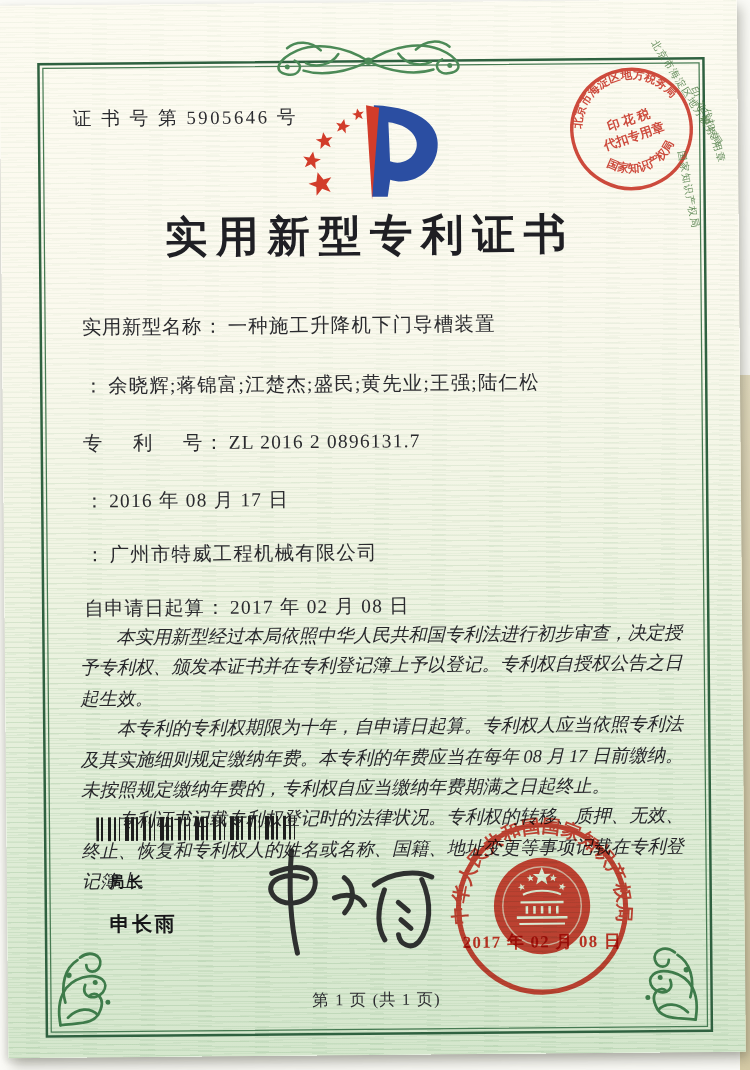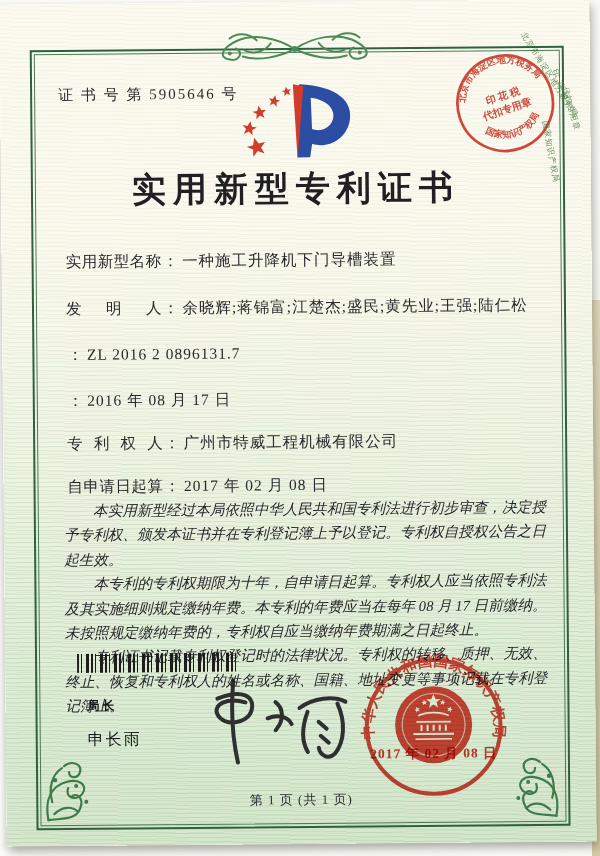--- a/index.html
+++ b/index.html
@@ -35,21 +35,21 @@
   .row .val{letter-spacing:1px;white-space:nowrap;}
   .r0{top:248px;} .r1{top:295px;} .r2{top:341px;} .r3{top:387px;} .r4{top:430px;} .r5{top:473px;}
   .body-text{position:absolute;left:60px;top:495px;width:482px;font-size:14.6px;line-height:24.4px;
          color:#26262a;text-align:justify;font-style:italic;}
   .body-text p{margin:0;text-indent:2em;}
   .barcode{position:absolute;left:72px;top:650px;width:160px;height:19px;
          background:repeating-linear-gradient(90deg,#1d1d1d 0 2px,transparent 2px 4px,#1d1d1d 4px 5px,
                     transparent 5px 9px,#1d1d1d 9px 12px,transparent 12px 14px);}
   .signer-title{position:absolute;left:82px;top:694px;font-size:12px;font-weight:600;letter-spacing:3px;
          color:#161618;font-family:"Liberation Sans","DejaVu Sans",sans-serif;}
-  .signer-name{position:absolute;left:82px;top:726px;font-size:16px;font-weight:400;letter-spacing:2px;
+  .signer-name{position:absolute;left:82px;top:726px;font-size:16px;font-weight:700;letter-spacing:2px;
          color:#161618;font-family:"Liberation Sans","DejaVu Sans",sans-serif;}
   .signature{position:absolute;left:182px;top:666px;width:176px;height:104px;}
   .seal{position:absolute;left:352px;top:650px;width:152px;height:152px;opacity:.92;mix-blend-mode:multiply;}
   .seal-date{position:absolute;left:350px;top:744px;width:156px;text-align:center;
          font-size:13.5px;font-weight:bold;color:#d8372a;letter-spacing:1px;
          text-shadow:0 0 2px #fff,0 0 2px #fff;mix-blend-mode:multiply;}
   .stamp{position:absolute;left:452px;top:50px;width:106px;height:106px;transform:rotate(-18deg);
          opacity:.88;mix-blend-mode:multiply;}
   .edge-notes{position:absolute;left:520px;top:24px;width:80px;height:220px;color:#4a7a42;opacity:.85;
          font-size:8px;letter-spacing:1px;}
@@ -131,34 +131,33 @@
 
     <div class="title">实用新型专利证书</div>
 
     <div class="fields">
       <div class="row r0">
         <span class="lbl">实用新型名称</span>
           <span class="colon">：</span>
           <span class="val">一种施工升降机下门导槽装置</span>
       </div>
       <div class="row r1">
-        <span class="lbl">发明人</span>
           <span class="colon">：</span>
           <span class="val">余晓辉;蒋锦富;江楚杰;盛民;黄先业;王强;陆仁松</span>
       </div>
       <div class="row r2">
+        <span class="lbl">专利号</span>
           <span class="colon">：</span>
           <span class="val">ZL 2016 2 0896131.7</span>
       </div>
       <div class="row r3">
           <span class="colon">：</span>
           <span class="val">2016 年 08 月 17 日</span>
       </div>
       <div class="row r4">
-        <span class="lbl">专利权人</span>
           <span class="colon">：</span>
           <span class="val">广州市特威工程机械有限公司</span>
       </div>
       <div class="row r5">
         <span class="lbl">自申请日起算</span>
           <span class="colon">：</span>
           <span class="val">2017 年 02 月 08 日</span>
       </div>
     </div>
 

